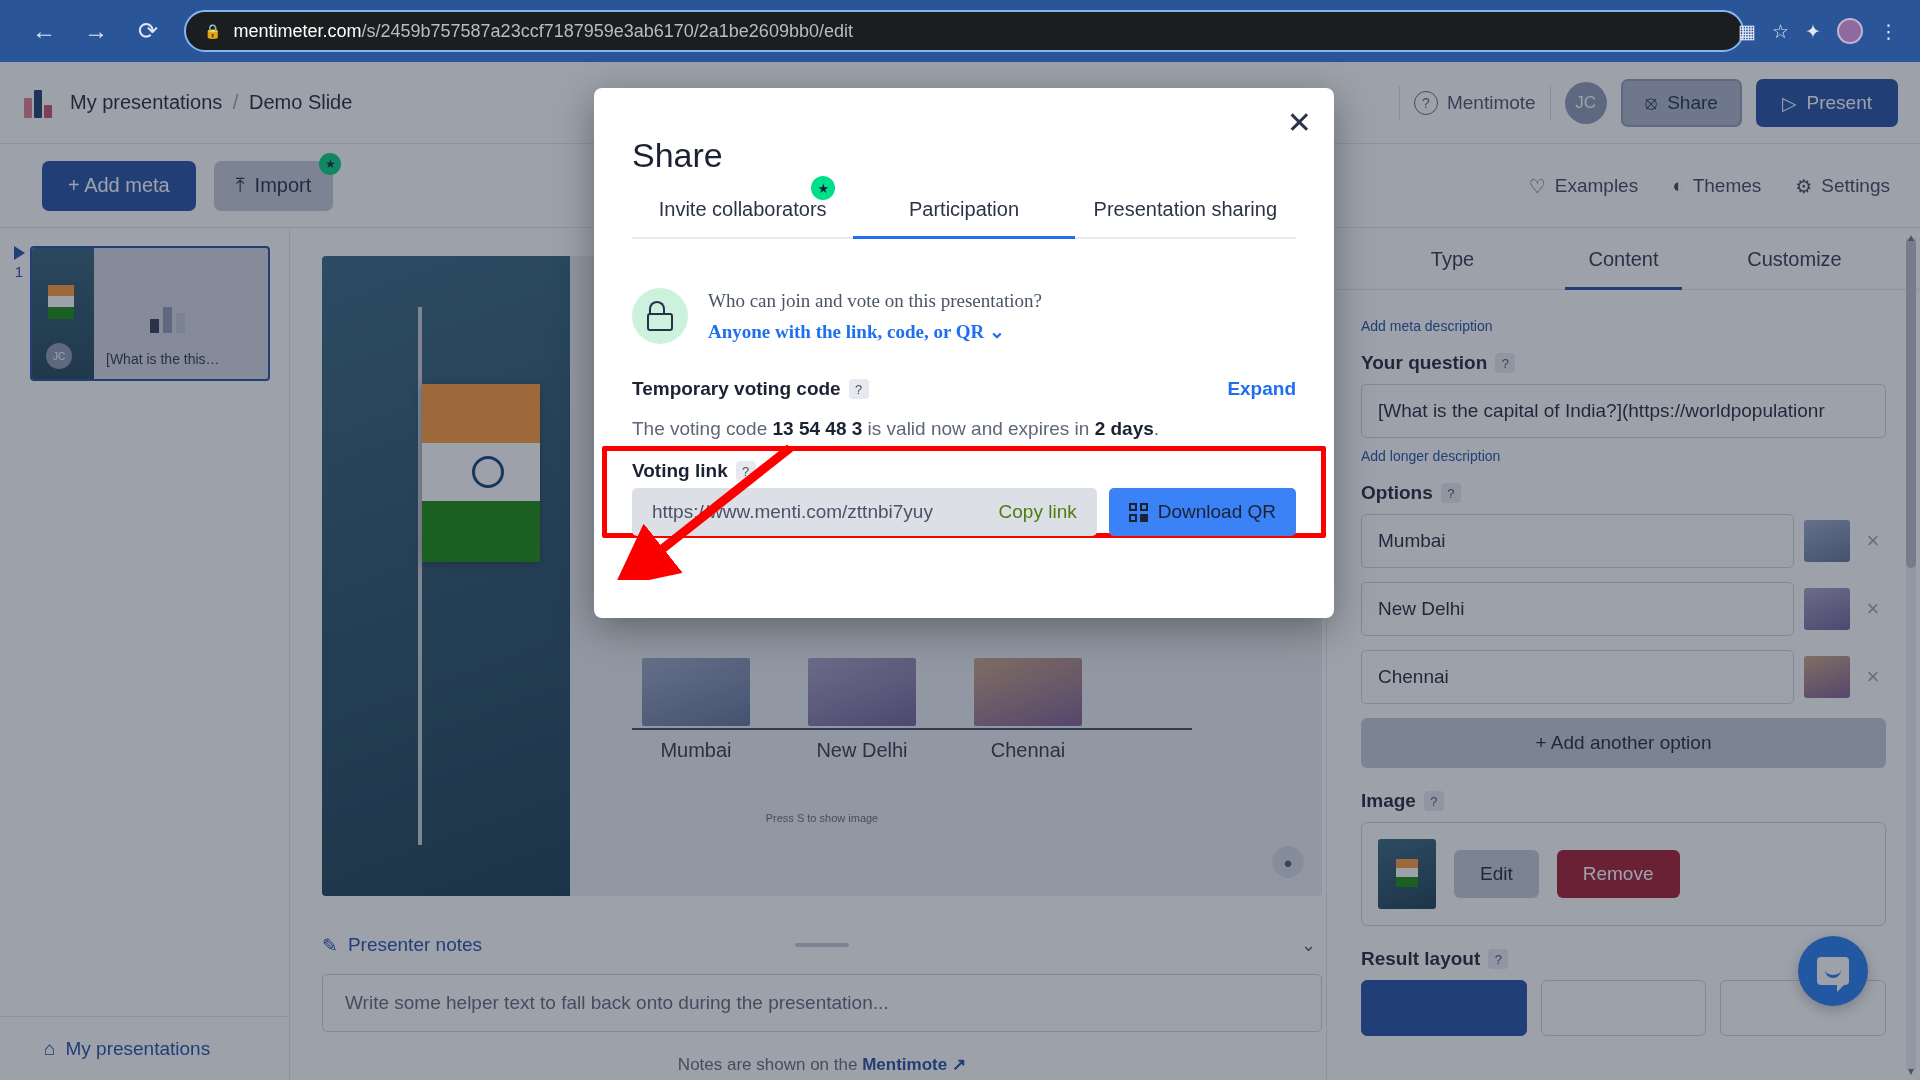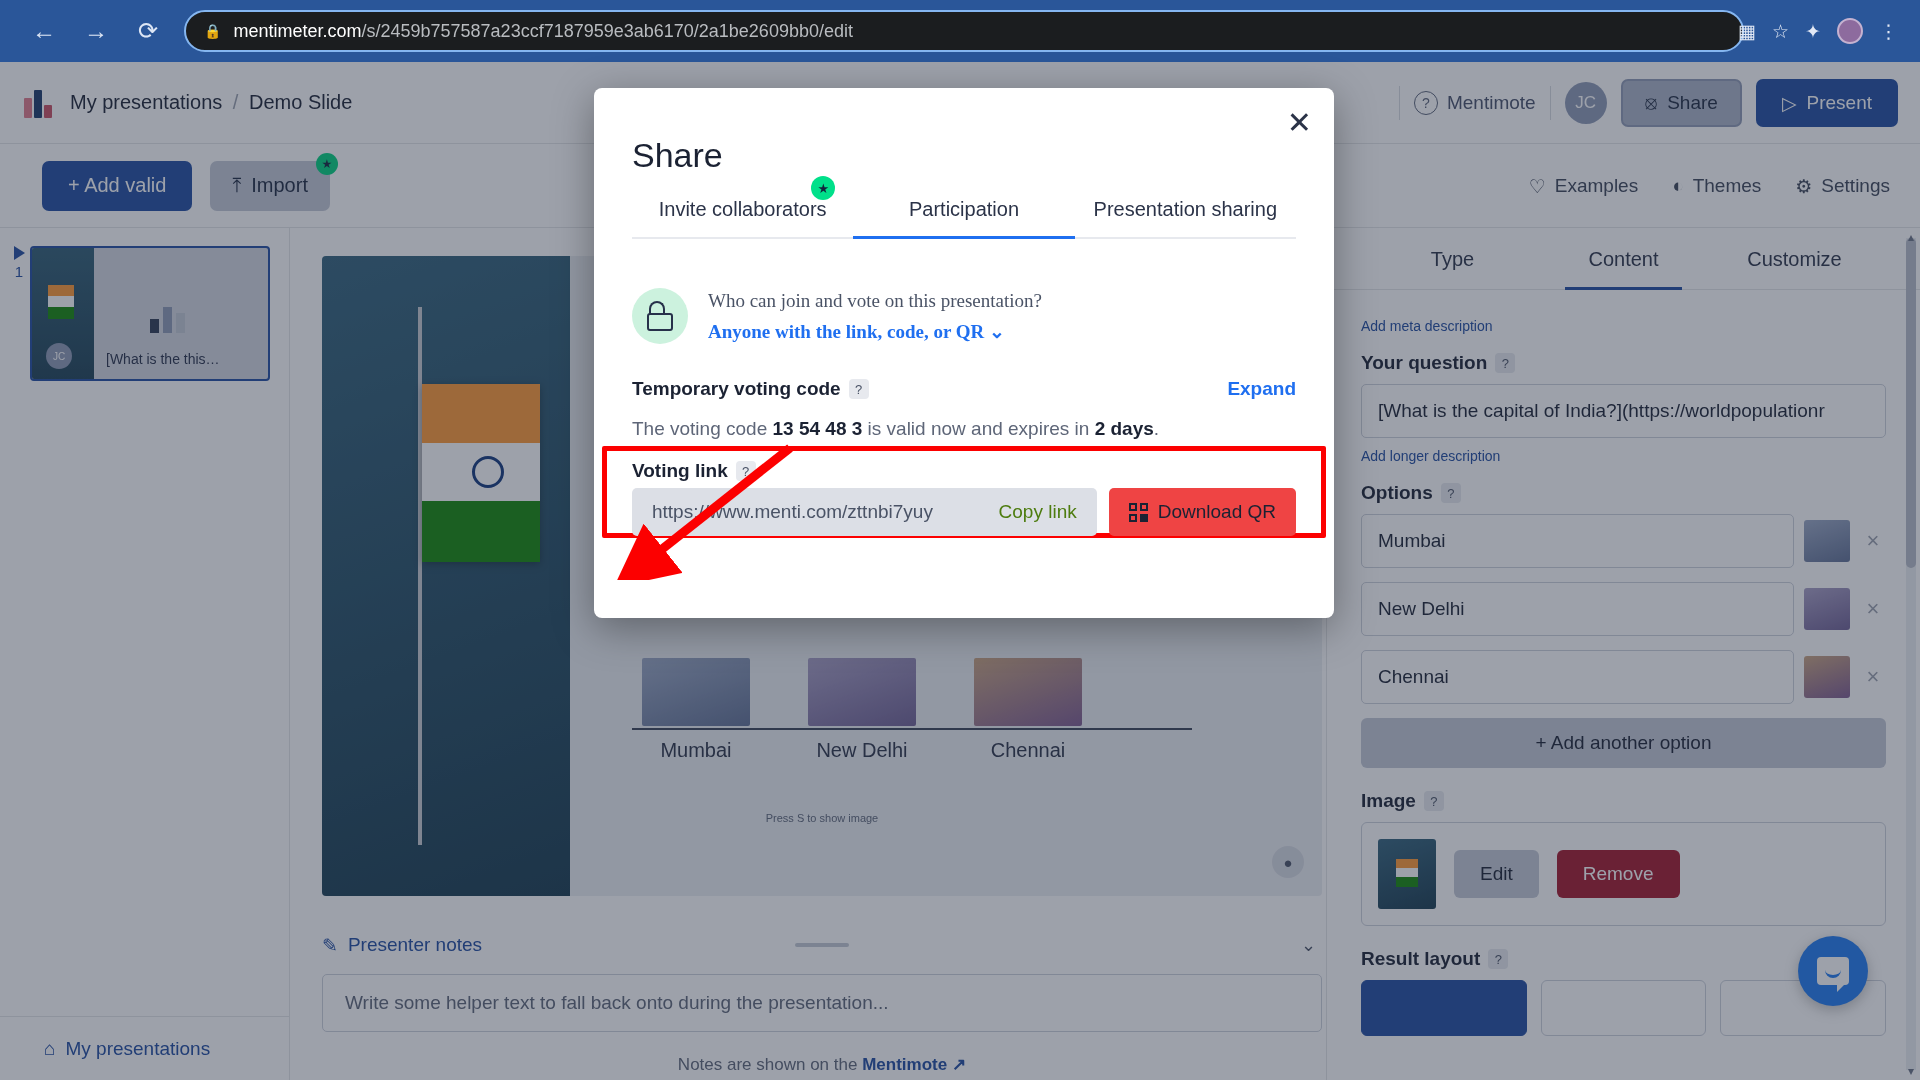--- a/index.html
+++ b/index.html
@@ -445,21 +445,21 @@
     display: flex; gap: 12px; align-items: center;
   }
   .vlink-field {
     flex: 1; height: 48px; background: #dcdfe6; border-radius: 5px;
     display: flex; align-items: center; justify-content: space-between;
     padding: 0 20px;
   }
   .vlink-url { font-size: 19px; color: #4a5366; }
   .copy-link { font-size: 19px; color: #4d7c0f; }
   .btn-qr {
-    height: 48px; padding: 0 20px; border-radius: 5px; background: #ef4444;
+    height: 48px; padding: 0 20px; border-radius: 5px; background: #3b82f6;
     display: flex; align-items: center; gap: 10px;
     font-size: 19px; color: #1b2233;
   }
   .qr-ico { display: grid; grid-template-columns: 8px 8px; grid-gap: 3px; }
   .qr-ico i { width: 8px; height: 8px; border: 2px solid #1b2233; display: block; }
   .qr-ico i.fill { background: #1b2233; border-color: #1b2233; }
 
   
   .arrow-svg { position: absolute; left: 600px; top: 440px; width: 220px; height: 140px; }
 </style>
@@ -511,21 +511,21 @@
           <span>Share</span>
         </div>
         <div class="btn-present">
           <span>▷</span>
           <span>Present</span>
         </div>
       </div>
     </div>
 
     <div class="app-toolbar">
-      <div class="btn-addslide">+ Add valid</div>
+      <div class="btn-addslide">+ Add meta</div>
       <div class="btn-import">
         <span>⤒</span>
         <span>Import</span>
         <span class="star-badge" style="top:-8px;right:-8px;">★</span>
       </div>
       <div class="toolbar-right">
         <div class="tb-item">
           <span>♡</span>
           <span>Examples</span>
         </div>

